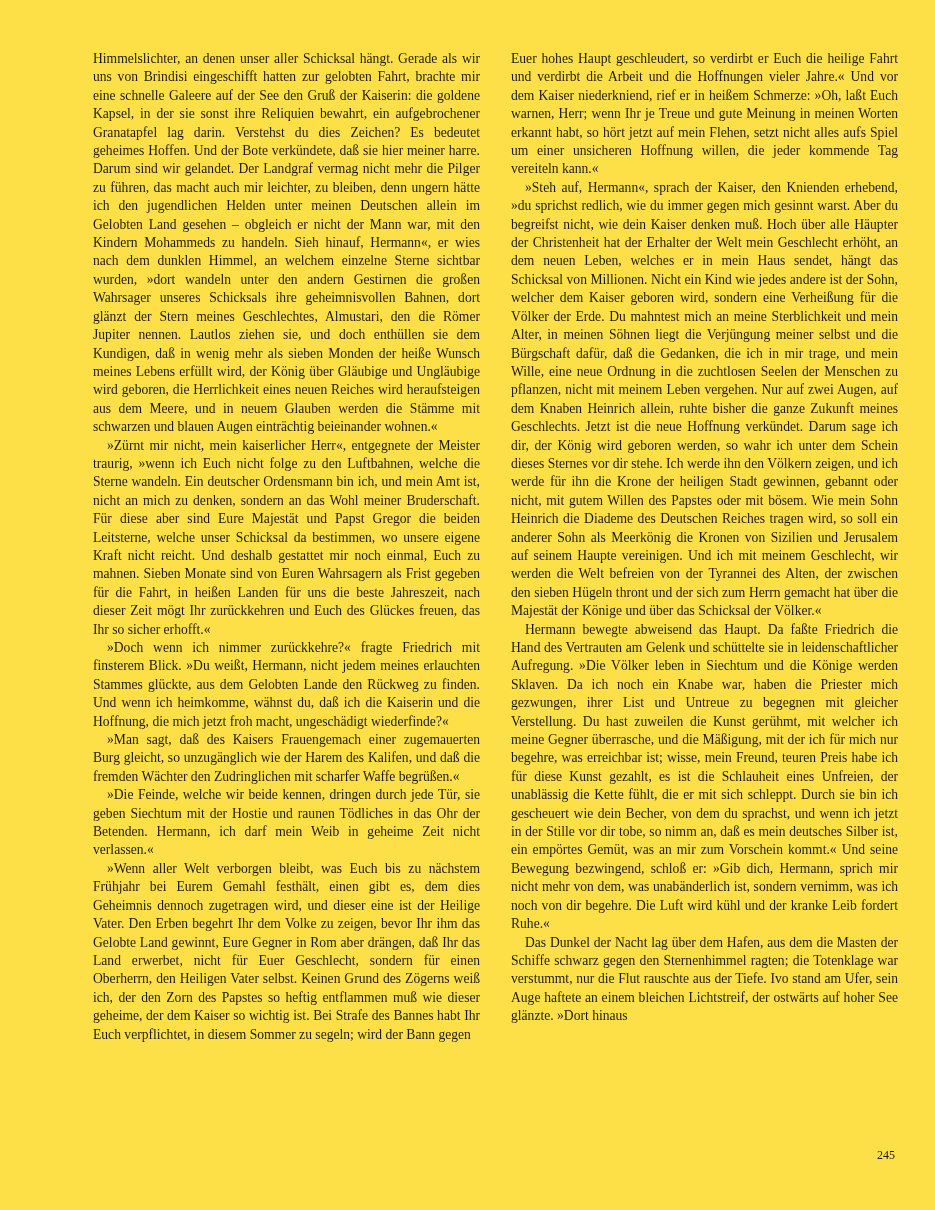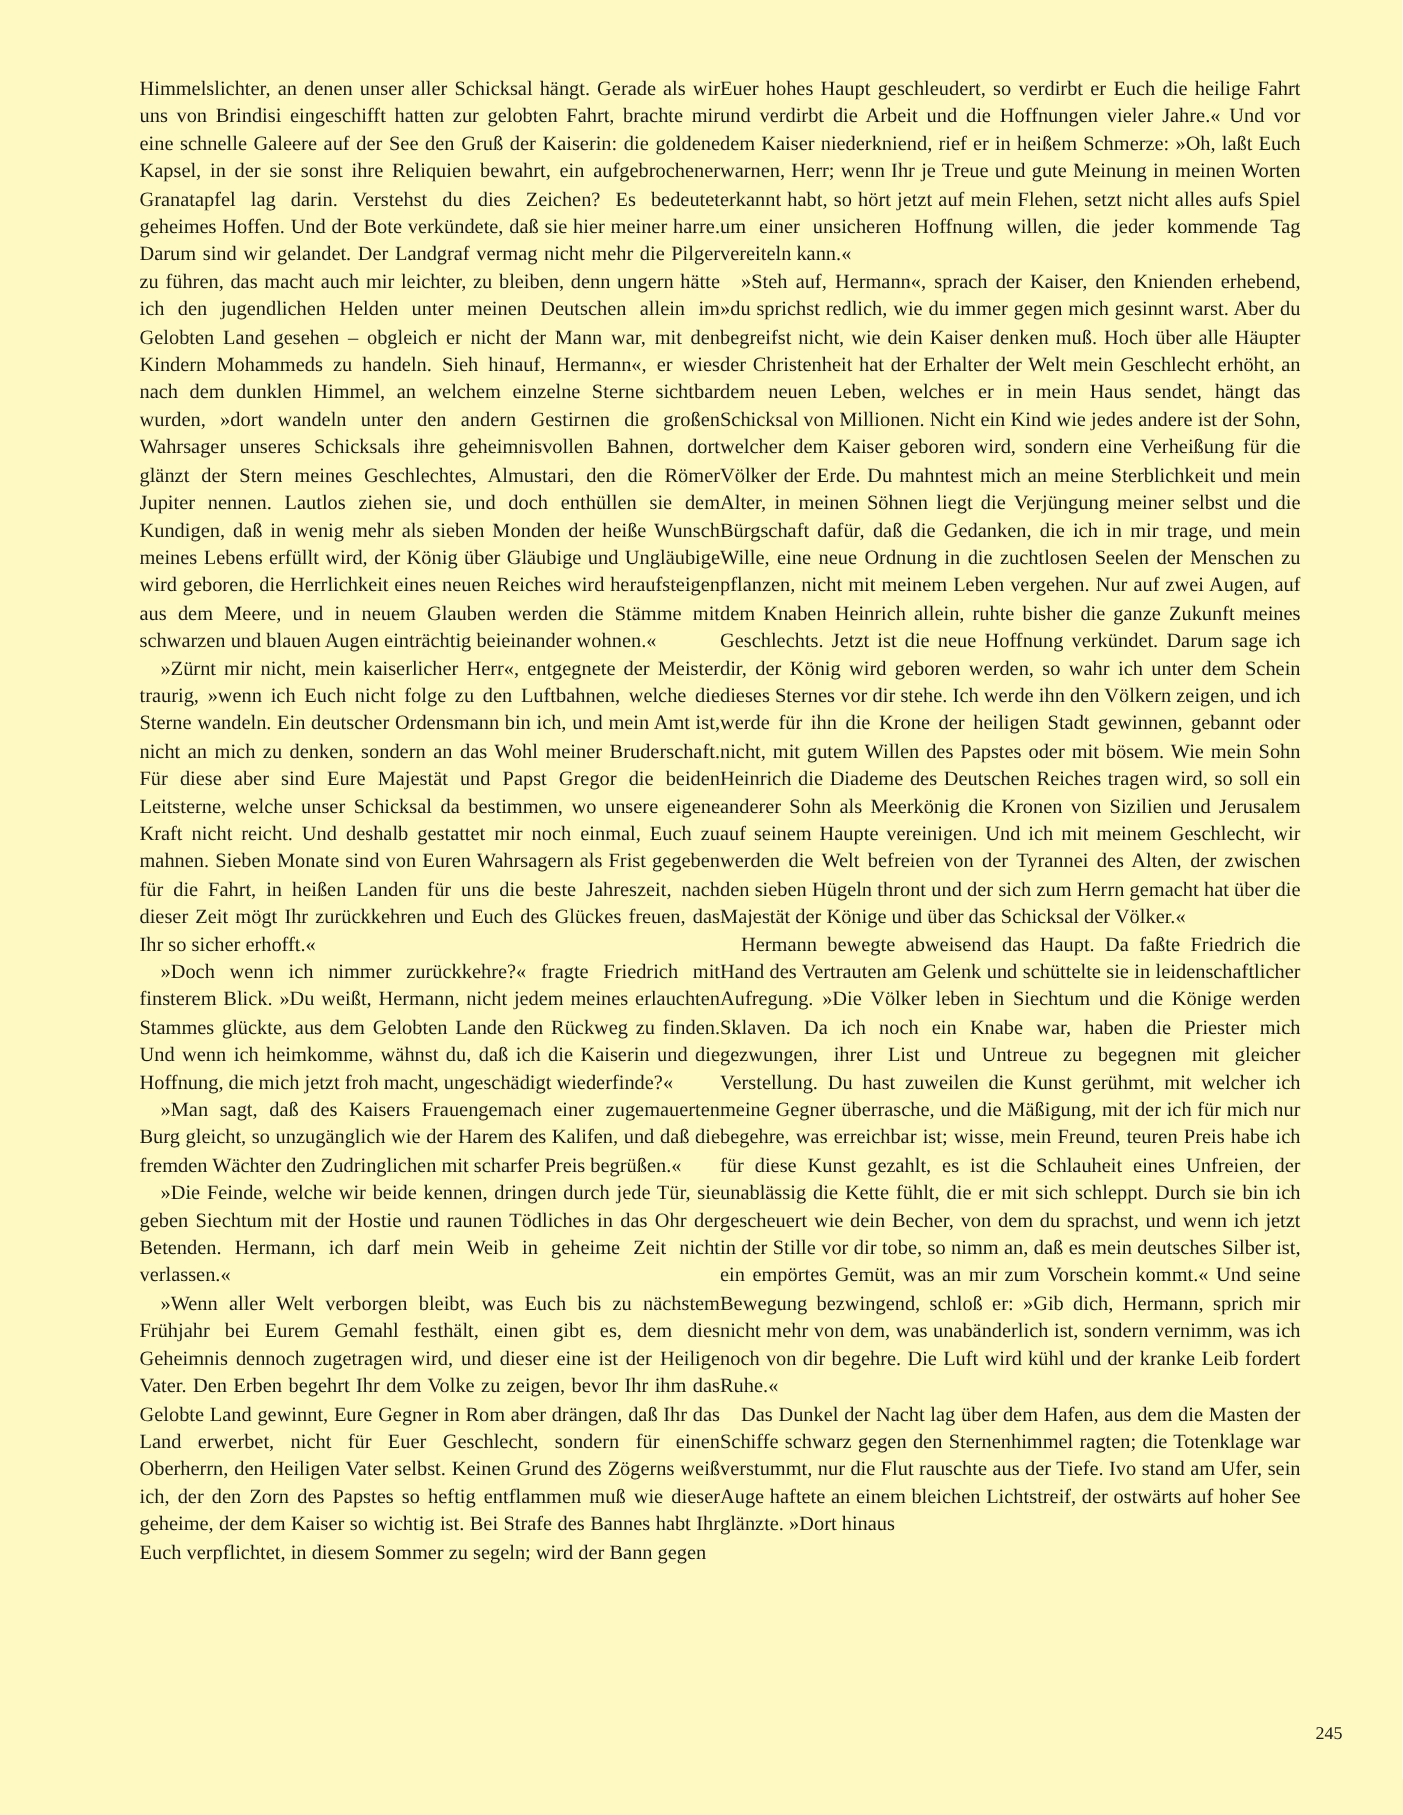--- a/index.html
+++ b/index.html
@@ -4,37 +4,37 @@
 <style>
   html, body {
     margin: 0;
     padding: 0;
     background: #ffffff;
   }
   .page {
     position: relative;
     width: 935px;
     height: 1210px;
-    background: #fef9c3;
+    background: #fde047;
     overflow: hidden;
     font-family: "Liberation Serif", "DejaVu Serif", serif;
     color: #1b1b1b;
   }
   .column {
     position: absolute;
     top: 50px;
     width: 387px;
     height: 1106px;
     overflow: hidden;
     font-size: 13.6px;
     line-height: 18.4px;
     text-align: justify;
   }
   .column.left  { left: 93px; }
-  .column.right { left: 480px; }
+  .column.right { left: 511px; }
   .column p {
     margin: 0;
     padding: 0;
     text-indent: 14px;
     hyphens: manual;
   }
   .column p.cont {
     text-indent: 0;
   }
   .page-number {
@@ -49,21 +49,21 @@
 </style>
 </head>
 <body>
 
 <div class="page">
 
   <div class="column left">
     <p class="cont">Himmelslichter, an denen unser aller Schicksal hängt. Gerade als wir uns von Brindisi eingeschifft hatten zur gelobten Fahrt, brachte mir eine schnelle Galeere auf der See den Gruß der Kaiserin: die goldene Kapsel, in der sie sonst ihre Reliquien bewahrt, ein aufgebrochener Granatapfel lag darin. Verstehst du dies Zeichen? Es bedeutet geheimes Hoffen. Und der Bote verkündete, daß sie hier meiner harre. Darum sind wir gelandet. Der Landgraf vermag nicht mehr die Pilger zu führen, das macht auch mir leichter, zu bleiben, denn ungern hätte ich den jugendlichen Helden unter meinen Deutschen allein im Gelobten Land gesehen – obgleich er nicht der Mann war, mit den Kindern Mohammeds zu handeln. Sieh hinauf, Hermann«, er wies nach dem dunklen Himmel, an welchem einzelne Sterne sichtbar wurden, »dort wandeln unter den andern Gestirnen die großen Wahrsager unseres Schicksals ihre geheimnisvollen Bahnen, dort glänzt der Stern meines Geschlechtes, Almustari, den die Römer Jupiter nennen. Lautlos ziehen sie, und doch enthüllen sie dem Kundigen, daß in wenig mehr als sieben Monden der heiße Wunsch meines Lebens erfüllt wird, der König über Gläubige und Ungläubige wird geboren, die Herrlichkeit eines neuen Reiches wird heraufsteigen aus dem Meere, und in neuem Glauben werden die Stämme mit schwarzen und blauen Augen einträchtig beieinander wohnen.«</p>
     <p>»Zürnt mir nicht, mein kaiserlicher Herr«, entgegnete der Meister traurig, »wenn ich Euch nicht folge zu den Luftbahnen, welche die Sterne wandeln. Ein deutscher Ordensmann bin ich, und mein Amt ist, nicht an mich zu denken, sondern an das Wohl meiner Bruderschaft. Für diese aber sind Eure Majestät und Papst Gregor die beiden Leitsterne, welche unser Schicksal da bestimmen, wo unsere eigene Kraft nicht reicht. Und deshalb gestattet mir noch einmal, Euch zu mahnen. Sieben Monate sind von Euren Wahrsagern als Frist gegeben für die Fahrt, in heißen Landen für uns die beste Jahreszeit, nach dieser Zeit mögt Ihr zurückkehren und Euch des Glückes freuen, das Ihr so sicher erhofft.«</p>
     <p>»Doch wenn ich nimmer zurückkehre?« fragte Friedrich mit finsterem Blick. »Du weißt, Hermann, nicht jedem meines erlauchten Stammes glückte, aus dem Gelobten Lande den Rückweg zu finden. Und wenn ich heimkomme, wähnst du, daß ich die Kaiserin und die Hoffnung, die mich jetzt froh macht, ungeschädigt wiederfinde?«</p>
-    <p>»Man sagt, daß des Kaisers Frauengemach einer zugemauerten Burg gleicht, so unzugänglich wie der Harem des Kalifen, und daß die fremden Wächter den Zudringlichen mit scharfer Preis begrüßen.«</p>
+    <p>»Man sagt, daß des Kaisers Frauengemach einer zugemauerten Burg gleicht, so unzugänglich wie der Harem des Kalifen, und daß die fremden Wächter den Zudringlichen mit scharfer Waffe begrüßen.«</p>
     <p>»Die Feinde, welche wir beide kennen, dringen durch jede Tür, sie geben Siechtum mit der Hostie und raunen Tödliches in das Ohr der Betenden. Hermann, ich darf mein Weib in geheime Zeit nicht verlassen.«</p>
     <p>»Wenn aller Welt verborgen bleibt, was Euch bis zu nächstem Frühjahr bei Eurem Gemahl festhält, einen gibt es, dem dies Geheimnis dennoch zugetragen wird, und dieser eine ist der Heilige Vater. Den Erben begehrt Ihr dem Volke zu zeigen, bevor Ihr ihm das Gelobte Land gewinnt, Eure Gegner in Rom aber drängen, daß Ihr das Land erwerbet, nicht für Euer Geschlecht, sondern für einen Oberherrn, den Heiligen Vater selbst. Keinen Grund des Zögerns weiß ich, der den Zorn des Papstes so heftig entflammen muß wie dieser geheime, der dem Kaiser so wichtig ist. Bei Strafe des Bannes habt Ihr Euch verpflichtet, in diesem Sommer zu segeln; wird der Bann gegen</p>
   </div>
 
   <div class="column right">
     <p class="cont">Euer hohes Haupt geschleudert, so verdirbt er Euch die heilige Fahrt und verdirbt die Arbeit und die Hoffnungen vieler Jahre.« Und vor dem Kaiser niederkniend, rief er in heißem Schmerze: »Oh, laßt Euch warnen, Herr; wenn Ihr je Treue und gute Meinung in meinen Worten erkannt habt, so hört jetzt auf mein Flehen, setzt nicht alles aufs Spiel um einer unsicheren Hoffnung willen, die jeder kommende Tag vereiteln kann.«</p>
     <p>»Steh auf, Hermann«, sprach der Kaiser, den Knienden erhebend, »du sprichst redlich, wie du immer gegen mich gesinnt warst. Aber du begreifst nicht, wie dein Kaiser denken muß. Hoch über alle Häupter der Christenheit hat der Erhalter der Welt mein Geschlecht erhöht, an dem neuen Leben, welches er in mein Haus sendet, hängt das Schicksal von Millionen. Nicht ein Kind wie jedes andere ist der Sohn, welcher dem Kaiser geboren wird, sondern eine Verheißung für die Völker der Erde. Du mahntest mich an meine Sterblichkeit und mein Alter, in meinen Söhnen liegt die Verjüngung meiner selbst und die Bürgschaft dafür, daß die Gedanken, die ich in mir trage, und mein Wille, eine neue Ordnung in die zuchtlosen Seelen der Menschen zu pflanzen, nicht mit meinem Leben vergehen. Nur auf zwei Augen, auf dem Knaben Heinrich allein, ruhte bisher die ganze Zukunft meines Geschlechts. Jetzt ist die neue Hoffnung verkündet. Darum sage ich dir, der König wird geboren werden, so wahr ich unter dem Schein dieses Sternes vor dir stehe. Ich werde ihn den Völkern zeigen, und ich werde für ihn die Krone der heiligen Stadt gewinnen, gebannt oder nicht, mit gutem Willen des Papstes oder mit bösem. Wie mein Sohn Heinrich die Diademe des Deutschen Reiches tragen wird, so soll ein anderer Sohn als Meerkönig die Kronen von Sizilien und Jerusalem auf seinem Haupte vereinigen. Und ich mit meinem Geschlecht, wir werden die Welt befreien von der Tyrannei des Alten, der zwischen den sieben Hügeln thront und der sich zum Herrn gemacht hat über die Majestät der Könige und über das Schicksal der Völker.«</p>
     <p>Hermann bewegte abweisend das Haupt. Da faßte Friedrich die Hand des Vertrauten am Gelenk und schüttelte sie in leidenschaftlicher Aufregung. »Die Völker leben in Siechtum und die Könige werden Sklaven. Da ich noch ein Knabe war, haben die Priester mich gezwungen, ihrer List und Untreue zu begegnen mit gleicher Verstellung. Du hast zuweilen die Kunst gerühmt, mit welcher ich meine Gegner überrasche, und die Mäßigung, mit der ich für mich nur begehre, was erreichbar ist; wisse, mein Freund, teuren Preis habe ich für diese Kunst gezahlt, es ist die Schlauheit eines Unfreien, der unablässig die Kette fühlt, die er mit sich schleppt. Durch sie bin ich gescheuert wie dein Becher, von dem du sprachst, und wenn ich jetzt in der Stille vor dir tobe, so nimm an, daß es mein deutsches Silber ist, ein empörtes Gemüt, was an mir zum Vorschein kommt.« Und seine Bewegung bezwingend, schloß er: »Gib dich, Hermann, sprich mir nicht mehr von dem, was unabänderlich ist, sondern vernimm, was ich noch von dir begehre. Die Luft wird kühl und der kranke Leib fordert Ruhe.«</p>
     <p>Das Dunkel der Nacht lag über dem Hafen, aus dem die Masten der Schiffe schwarz gegen den Sternenhimmel ragten; die Totenklage war verstummt, nur die Flut rauschte aus der Tiefe. Ivo stand am Ufer, sein Auge haftete an einem bleichen Lichtstreif, der ostwärts auf hoher See glänzte. »Dort hinaus</p>
   </div>

